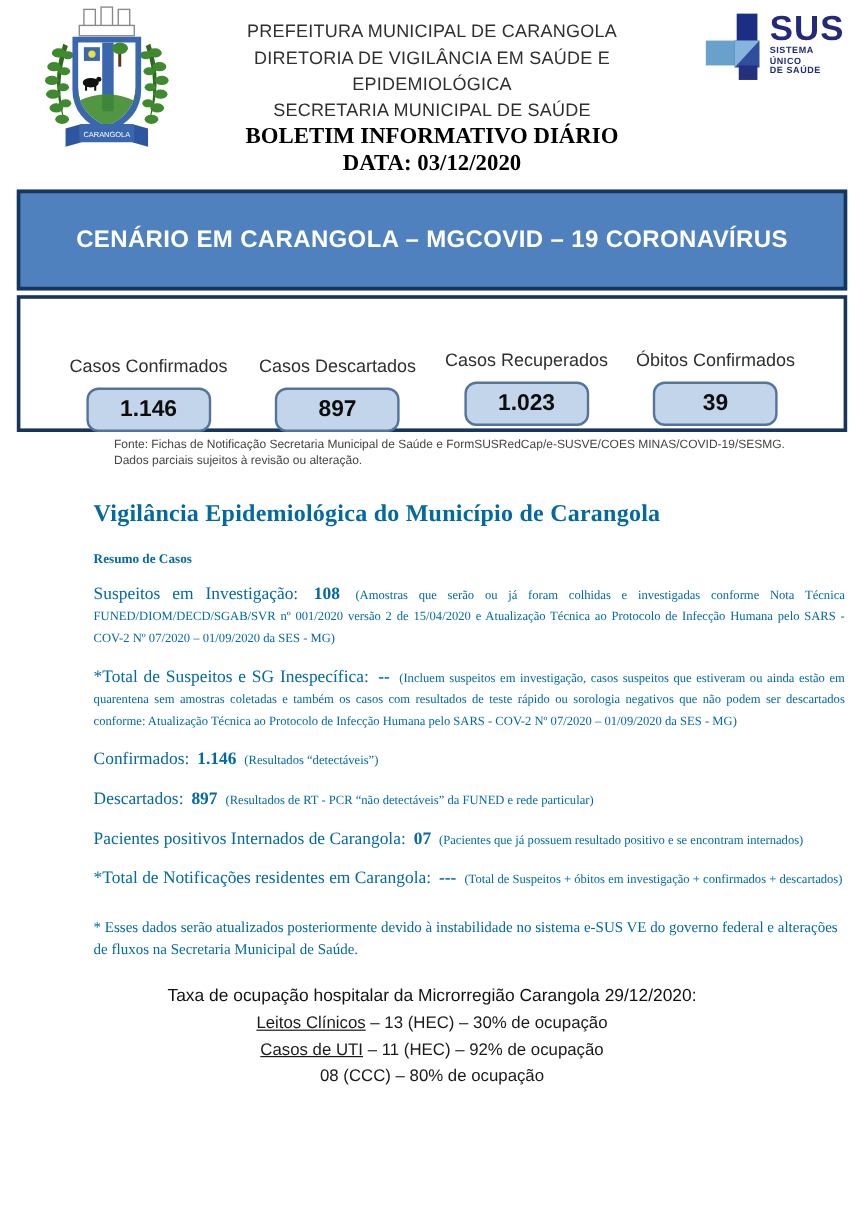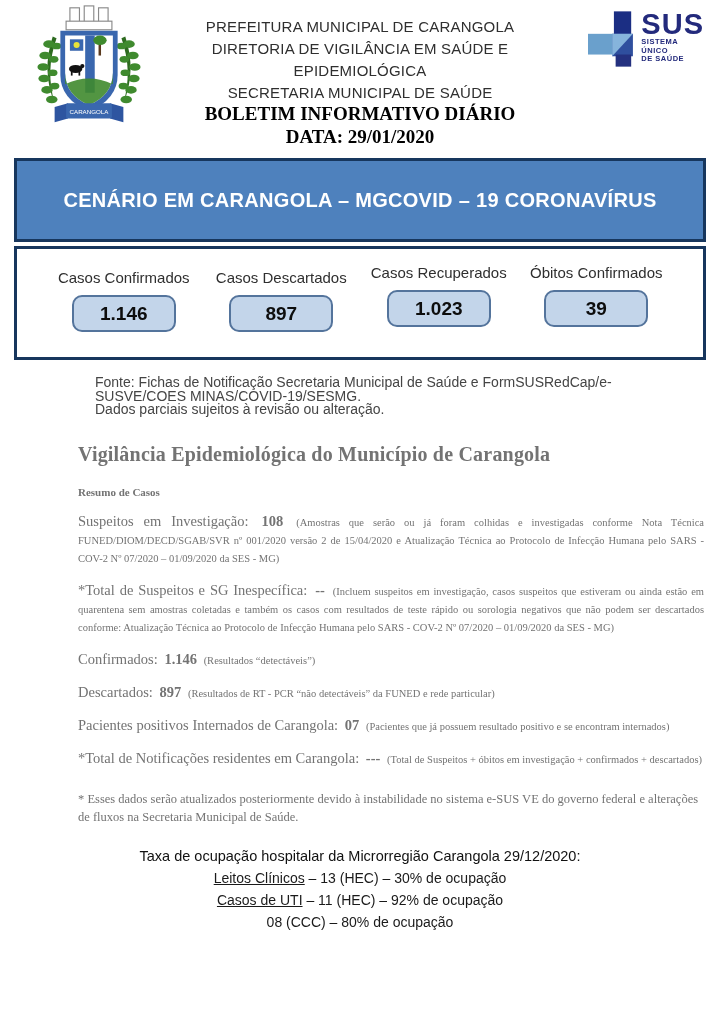--- a/index.html
+++ b/index.html
@@ -33,33 +33,33 @@
     margin:10px 14px 0 14px; height:84px; background:#4e81bd; border:3px solid #17365d;
     display:flex; justify-content:center; align-items:center;
     color:#ffffff; font-weight:bold; font-size:20px; line-height:29px; letter-spacing:0.3px;
   }
   .stats-box {
     margin:4px 14px 0 14px; height:114px; background:#ffffff; border:3px solid #17365d;
     display:flex; padding:20px 28px 0 28px;
   }
   .stat-col { flex:1; text-align:center; }
   .stat-col.raised { transform:translateY(-5px); }
-  .stat-label { font-size:15px; color:#2f2f2f; }
+  .stat-label { font-size:15px; color:#2f2f2f;margin-top:28px; }
   .stat-value {
     margin:9px auto 0 auto; width:104px; height:37px; background:#c3d5ea;
     border:2px solid #54749c; border-radius:10px;
     display:flex; align-items:center; justify-content:center;
     font-size:19px; font-weight:bold; color:#0d0d0d;
   }
   .source {
-    margin:16px 20px 0 95px; font-size:14px; line-height:13.5px; color:#454545;
-  }
-
-  
-  .report { margin:26px 16px 4px 78px; font-family:"Liberation Serif", serif; color:#737373; }
+    margin:4px 20px 0 95px; font-size:10px; line-height:13.5px; color:#454545;
+  }
+
+  
+  .report { margin:26px 16px 4px 78px; font-family:"Liberation Serif", serif; color:#0369a1; }
   .report-heading { font-size:20px; font-weight:bold; letter-spacing:0.2px; }
   .report-sub { margin-top:20px; font-size:11px; font-weight:bold; }
   .item { margin-top:15px; text-align:justify; font-size:14.5px; line-height:16px; }
   .item-label { }
   .item-value { font-weight:bold; padding:0 3px; }
   .item-note { font-size:10.5px; }
   .footnote { margin-top:22px; font-size:12.5px; line-height:18px; }
 
   
   .occupancy { margin-top:22px; text-align:center; font-family:"Liberation Sans", sans-serif; }
@@ -153,21 +153,21 @@
         <div class="sus-word">SUS</div>
         <div class="sus-sub">SISTEMA</div>
         <div class="sus-sub">ÚNICO</div>
         <div class="sus-sub">DE SAÚDE</div>
       </div>
     </div>
   </div>
 
   <div class="doc-title">
     <div>BOLETIM INFORMATIVO DIÁRIO</div>
-    <div>DATA: 29/01/2020</div>
+    <div>DATA: 03/12/2020</div>
   </div>
 
   <div class="banner">
     <div>CENÁRIO EM CARANGOLA – MG</div>
     <div>COVID – 19 CORONAVÍRUS</div>
   </div>
 
   <div class="stats-box">
     <div class="stat-col">
       <div class="stat-label">Casos Confirmados</div>

